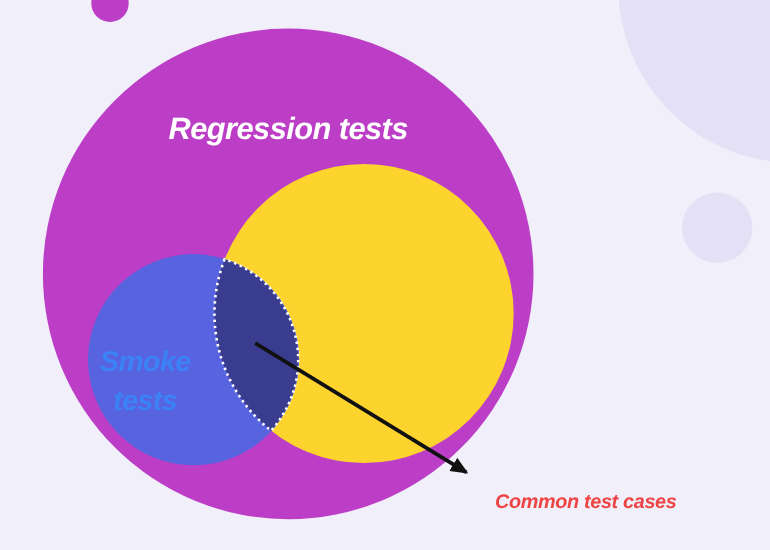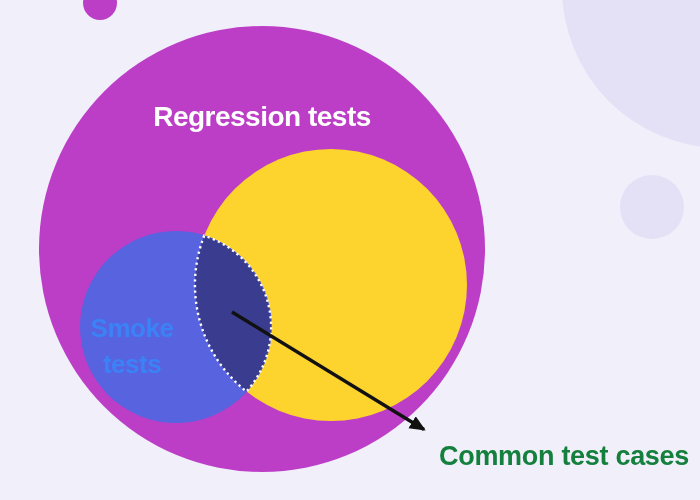--- a/index.html
+++ b/index.html
@@ -1,29 +1,29 @@
 <!DOCTYPE html>
 <html><head>
 <meta charset="utf-8">
 <style>
   html,body{margin:0;padding:0;}
   body{font-family:"Liberation Sans","DejaVu Sans",sans-serif;}
   .stage{position:relative;width:700px;height:500px;overflow:hidden;}
   .stage svg{position:absolute;left:0;top:0;}
-  .label{position:absolute;font-weight:700;user-select:none;}
+  .label{position:absolute;font-weight:700;user-select:none;font-style:italic;}
   .label-regression{left:262px;top:117px;transform:translate(-50%,-50%);
     font-size:28px;letter-spacing:-0.5px;color:#ffffff;white-space:nowrap;}
   .label-sanity{left:344px;top:289px;transform:translate(-50%,-50%);
     width:112px;text-align:center;font-size:26px;letter-spacing:-0.5px;
     line-height:1.27;color:#161616;}
   .label-smoke{left:132px;top:347px;transform:translate(-50%,-50%);
     width:112px;text-align:center;font-size:26px;letter-spacing:-0.5px;
     line-height:1.38;color:#3b82f6;}
-  .label-common{left:439px;top:456px;transform:translate(0,-50%);
-    font-size:27px;letter-spacing:-0.3px;color:#15803d;white-space:nowrap;}
+  .label-common{left:450px;top:456px;transform:translate(0,-50%);
+    font-size:18px;letter-spacing:-0.3px;color:#ef4444;white-space:nowrap;}
 </style>
 </head>
 <body>
 
 <div class="stage">
   <svg width="700" height="500" viewBox="0 0 700 500">
     <defs>
       <marker id="ah" markerUnits="userSpaceOnUse" markerWidth="20" markerHeight="16" refX="14" refY="7" orient="auto">
         <path d="M0 0 L16 7 L0 14 Z" fill="#111111"></path>
       </marker>

